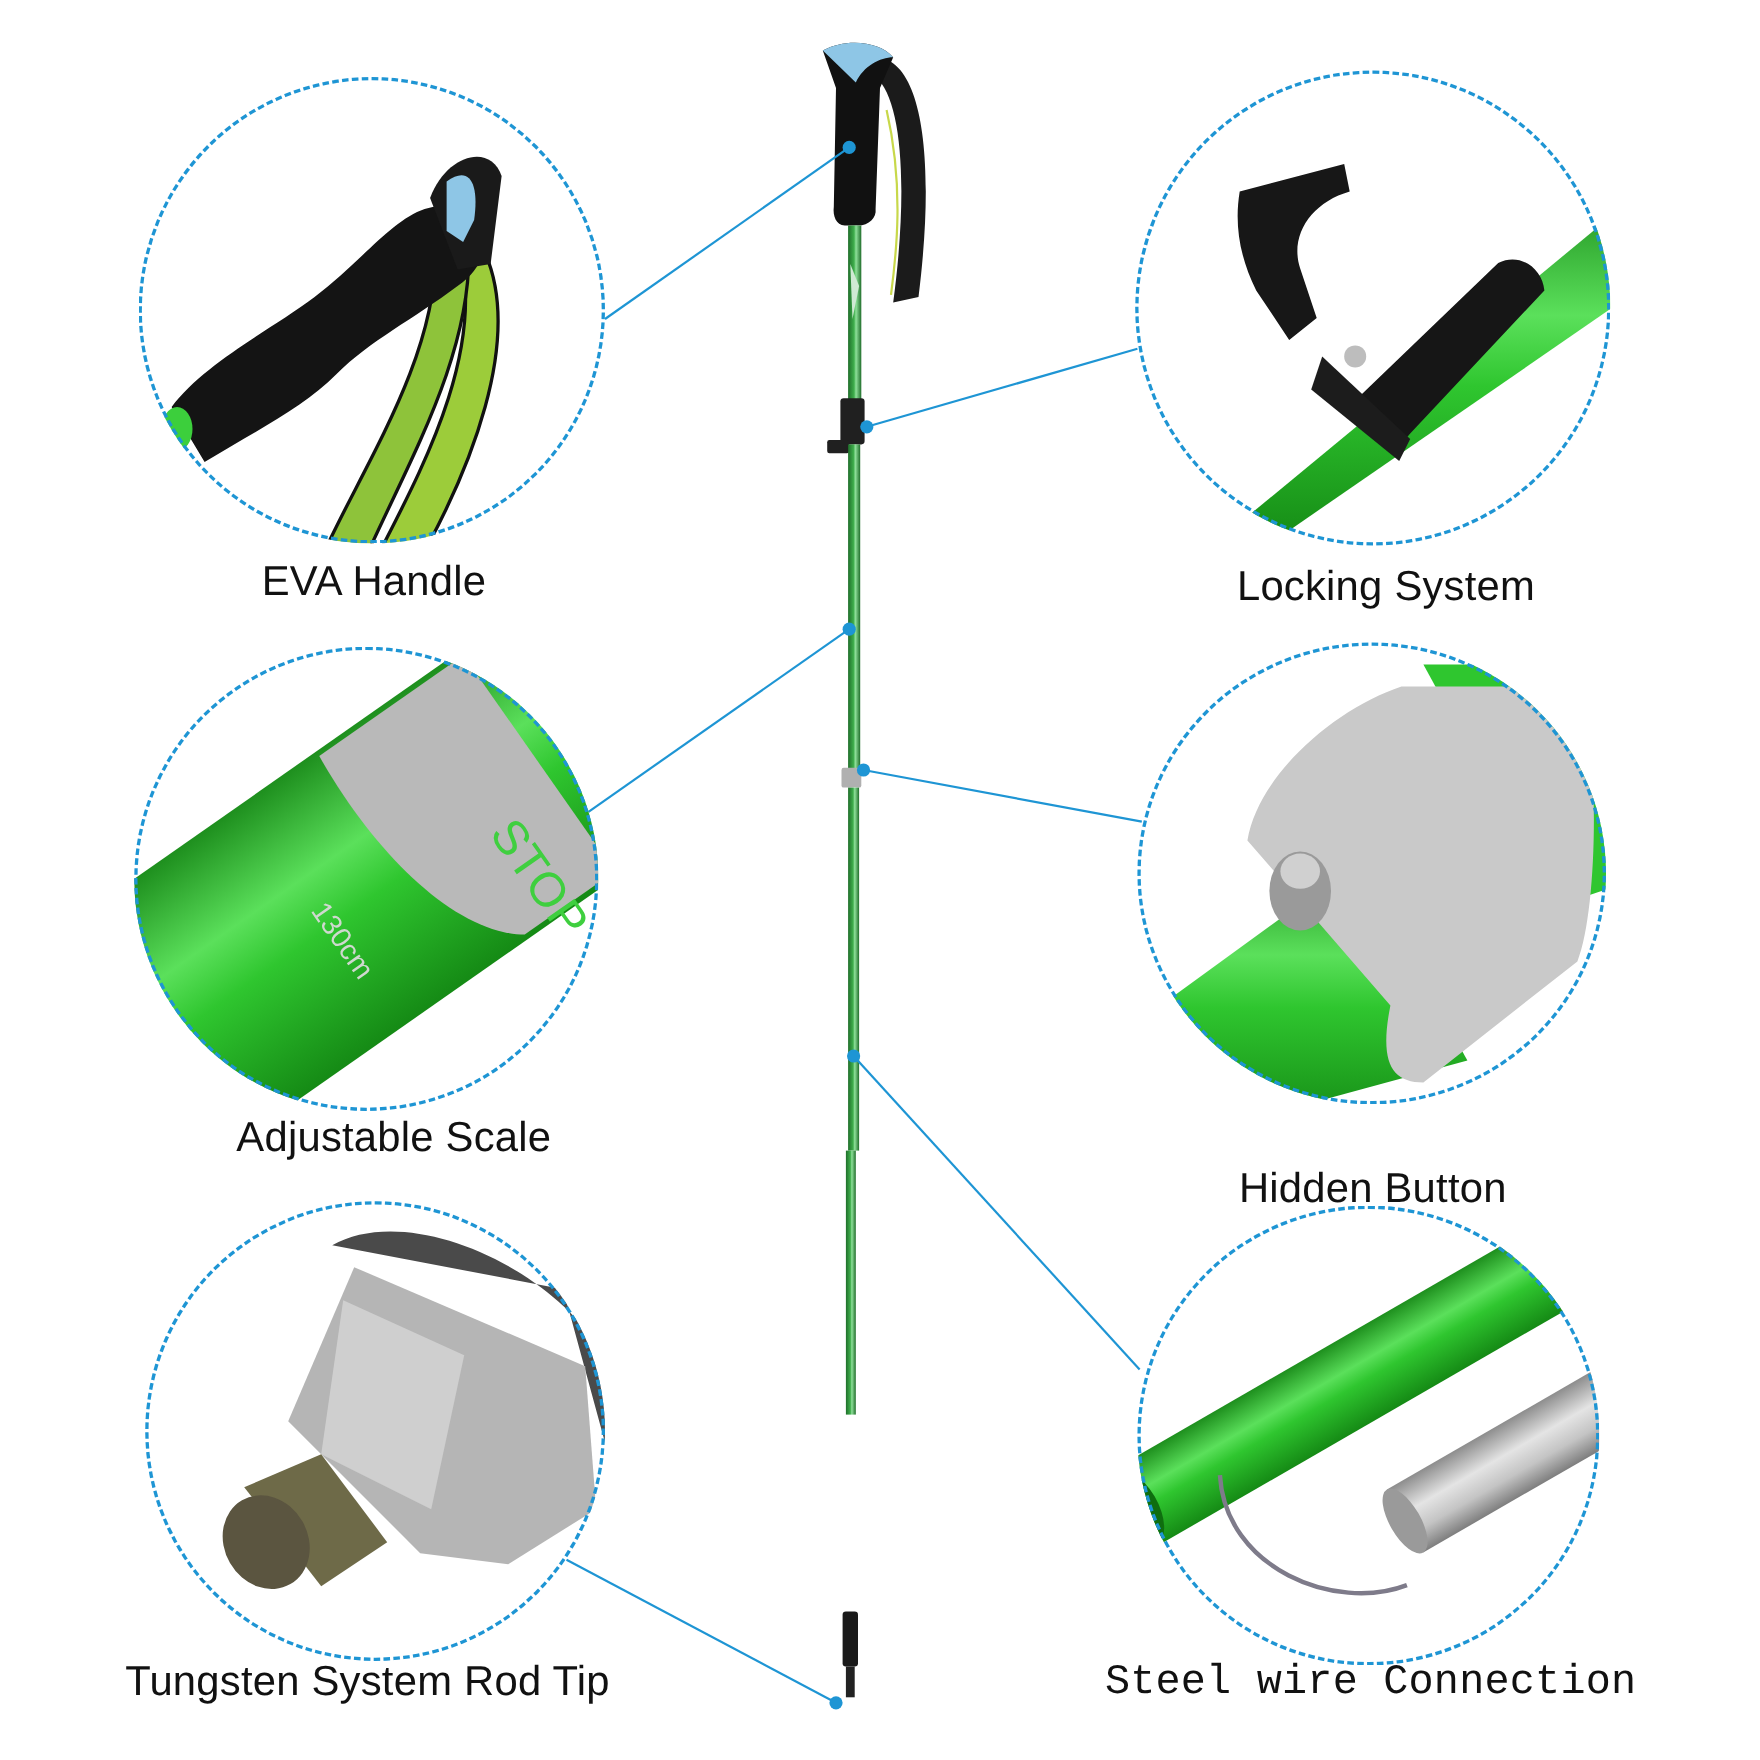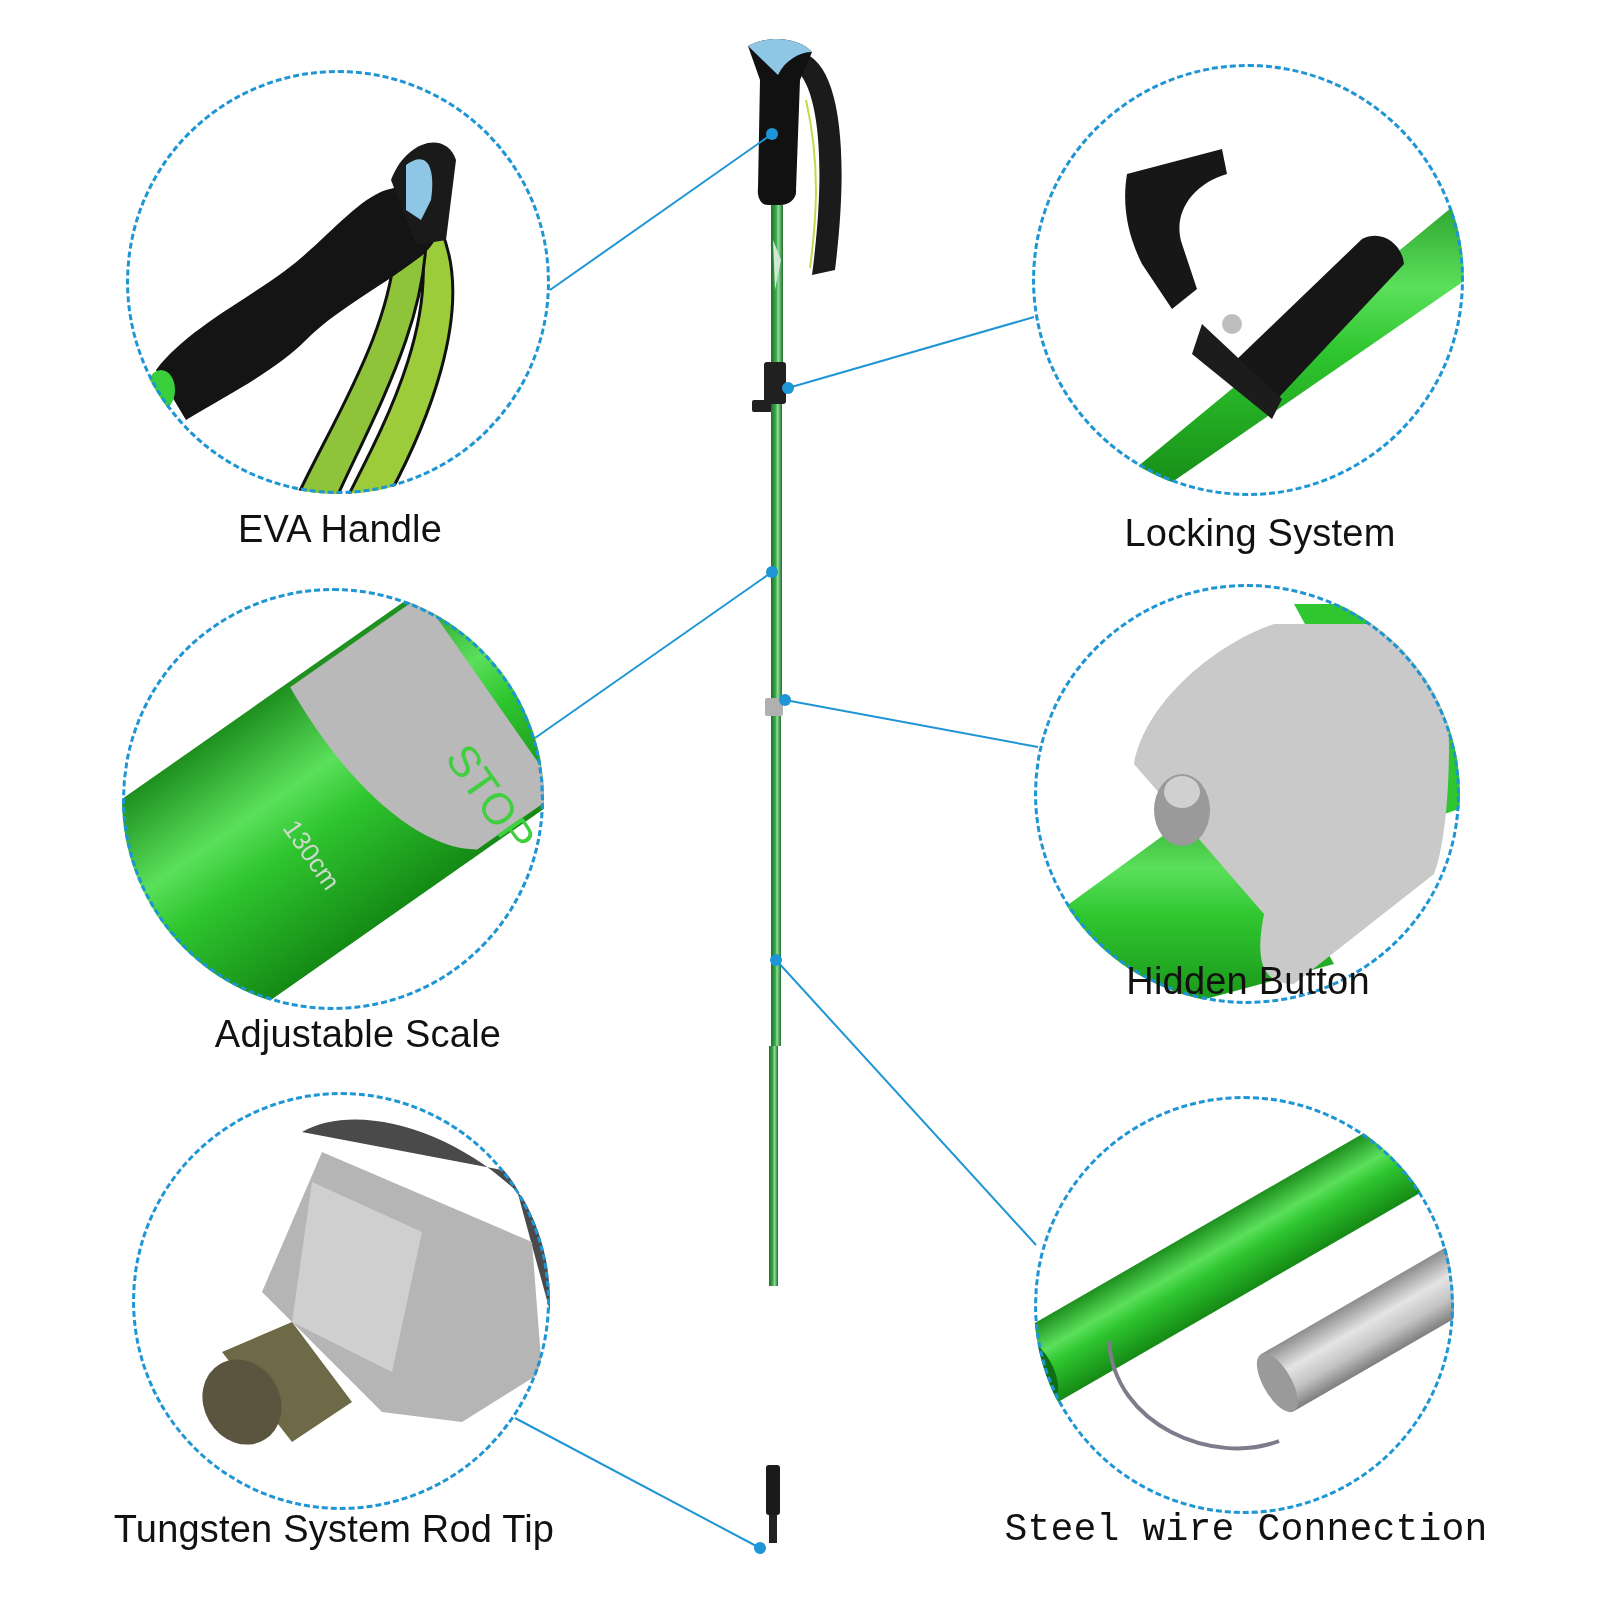--- a/index.html
+++ b/index.html
@@ -111,21 +111,21 @@
 <div class="circle" style="left:1034px;top:584px;width:426px;height:420px;">
   <svg width="426" height="420" viewBox="0 0 426 420">
     <path d="M-20 360 L200 200 L300 380 L80 440 Z" fill="url(#greenTube)"></path>
     <path d="M260 20 L440 20 L440 220 L380 240 Z" fill="#2fc62f"></path>
     <path d="M100 180 C110 120 180 60 240 40 L400 40 C420 80 420 240 400 290 L260 400 C230 400 220 380 230 330 Z" fill="#c9c9c9"></path>
     <ellipse cx="148" cy="226" rx="28" ry="36" fill="#9a9a9a"></ellipse>
     <ellipse cx="148" cy="208" rx="18" ry="16" fill="#d0d0d0"></ellipse>
   </svg>
 </div>
 <div class="circle-border" style="left:1034px;top:584px;width:426px;height:420px;"></div>
-<div class="label" style="left:1248px;top:960px;text-align:center;">Hidden Button</div>
+<div class="label" style="left:1248px;top:1060px;text-align:center;">Hidden Button</div>
 
 <div class="circle" style="left:132px;top:1092px;width:418px;height:418px;">
   <svg width="418" height="418" viewBox="0 0 418 418">
     <path d="M170 40 C240 0 380 60 430 160 L440 300 L380 80 Z" fill="#4a4a4a"></path>
     <path d="M190 60 L400 150 L410 280 L330 330 L250 320 L130 200 Z" fill="#b5b5b5"></path>
     <path d="M180 90 L290 140 L260 280 L160 230 Z" fill="#cfcfcf"></path>
     <path d="M90 260 L160 230 L220 310 L160 350 Z" fill="#6e6a48"></path>
     <ellipse cx="110" cy="310" rx="38" ry="44" fill="#5b5540" transform="rotate(-30 110 310)"></ellipse>
   </svg>
 </div>

